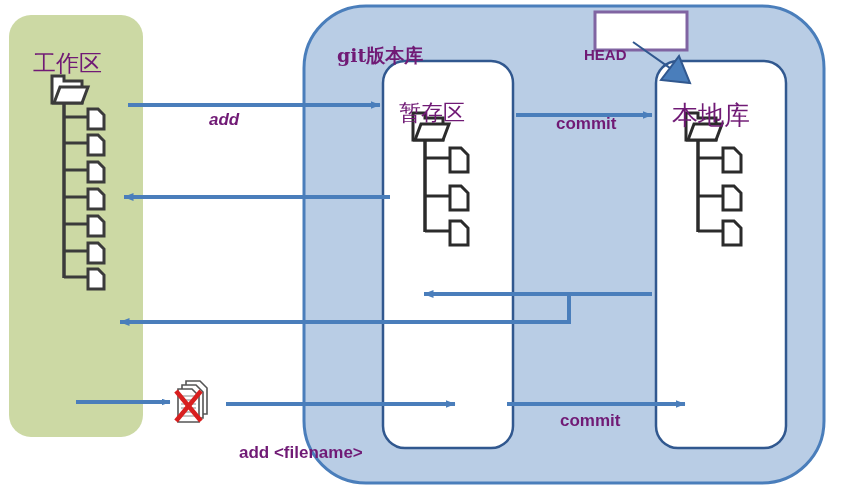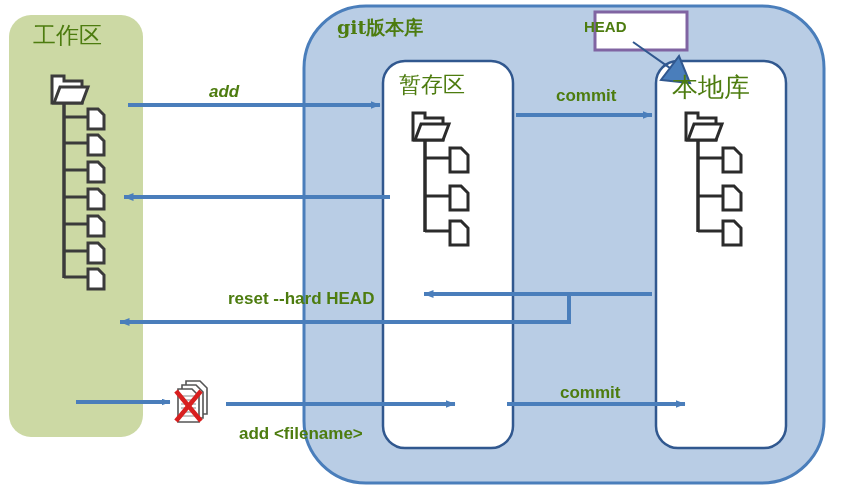--- a/index.html
+++ b/index.html
@@ -1,21 +1,21 @@
 <!DOCTYPE html>
 <html><head>
 <meta charset="utf-8">
 <style>
   html,body{margin:0;padding:0;background:#ffffff;}
   body{width:848px;height:488px;overflow:hidden;
        font-family:"Liberation Sans","DejaVu Sans",sans-serif;}
   #stage{position:relative;width:848px;height:488px;}
   #stage svg{position:absolute;left:0;top:0;}
-  .lbl{position:absolute;font-weight:bold;color:#4d7c0f;white-space:nowrap;
-       line-height:1;}
+  .lbl{position:absolute;font-weight:bold;color:#701a75;white-space:nowrap;
+       line-height:1;margin-top:28px;}
   .cjk{font-family:"DejaVu Serif","Liberation Serif",serif;font-weight:400;}
 </style>
 </head>
 <body>
 
 <div id="stage">
 
   <svg width="848" height="488" viewBox="0 0 848 488">
     <defs>
       <marker id="ah" markerWidth="10" markerHeight="8" refX="9.5" refY="4" orient="auto" markerUnits="userSpaceOnUse">
@@ -152,20 +152,19 @@
 
   <div class="lbl cjk" style="left:672px;top:74px;font-size:26px;">本地库</div>
 
   <div class="lbl" style="left:584px;top:19px;font-size:15px;">HEAD</div>
 
   <div class="lbl" style="left:209px;top:83px;font-size:17px;font-style:italic;">add</div>
 
 
   <div class="lbl" style="left:556px;top:87px;font-size:17px;">commit</div>
 
-  <div class="lbl" style="left:228px;top:290px;font-size:17px;">reset --hard HEAD</div>
 
 
-  <div class="lbl" style="left:239px;top:425px;font-size:17px;">add  &lt;filename&gt;</div>
+  <div class="lbl" style="left:239px;top:416px;font-size:17px;">add  &lt;filename&gt;</div>
 
   <div class="lbl" style="left:560px;top:384px;font-size:17px;">commit</div>
 
 </div>
 
 </body></html>

